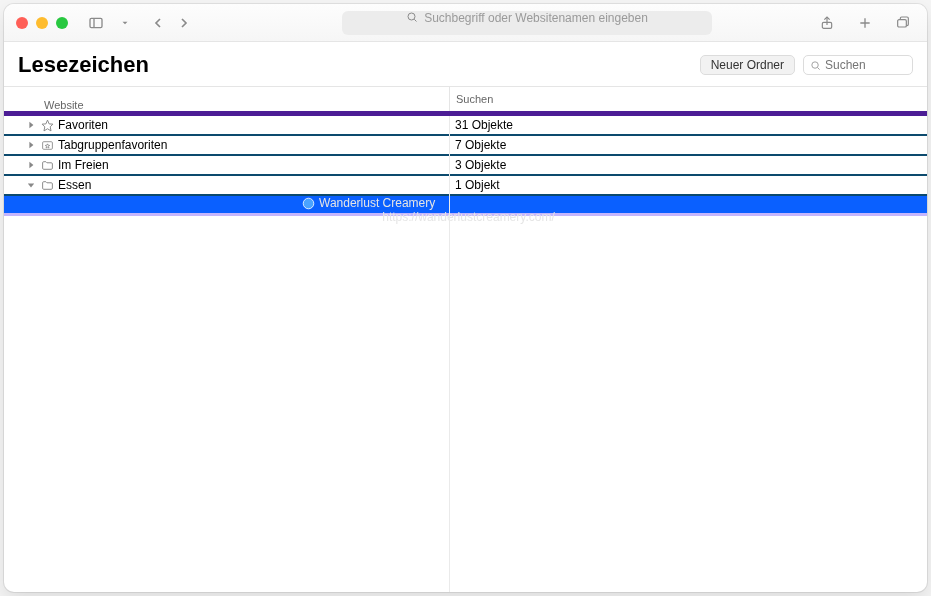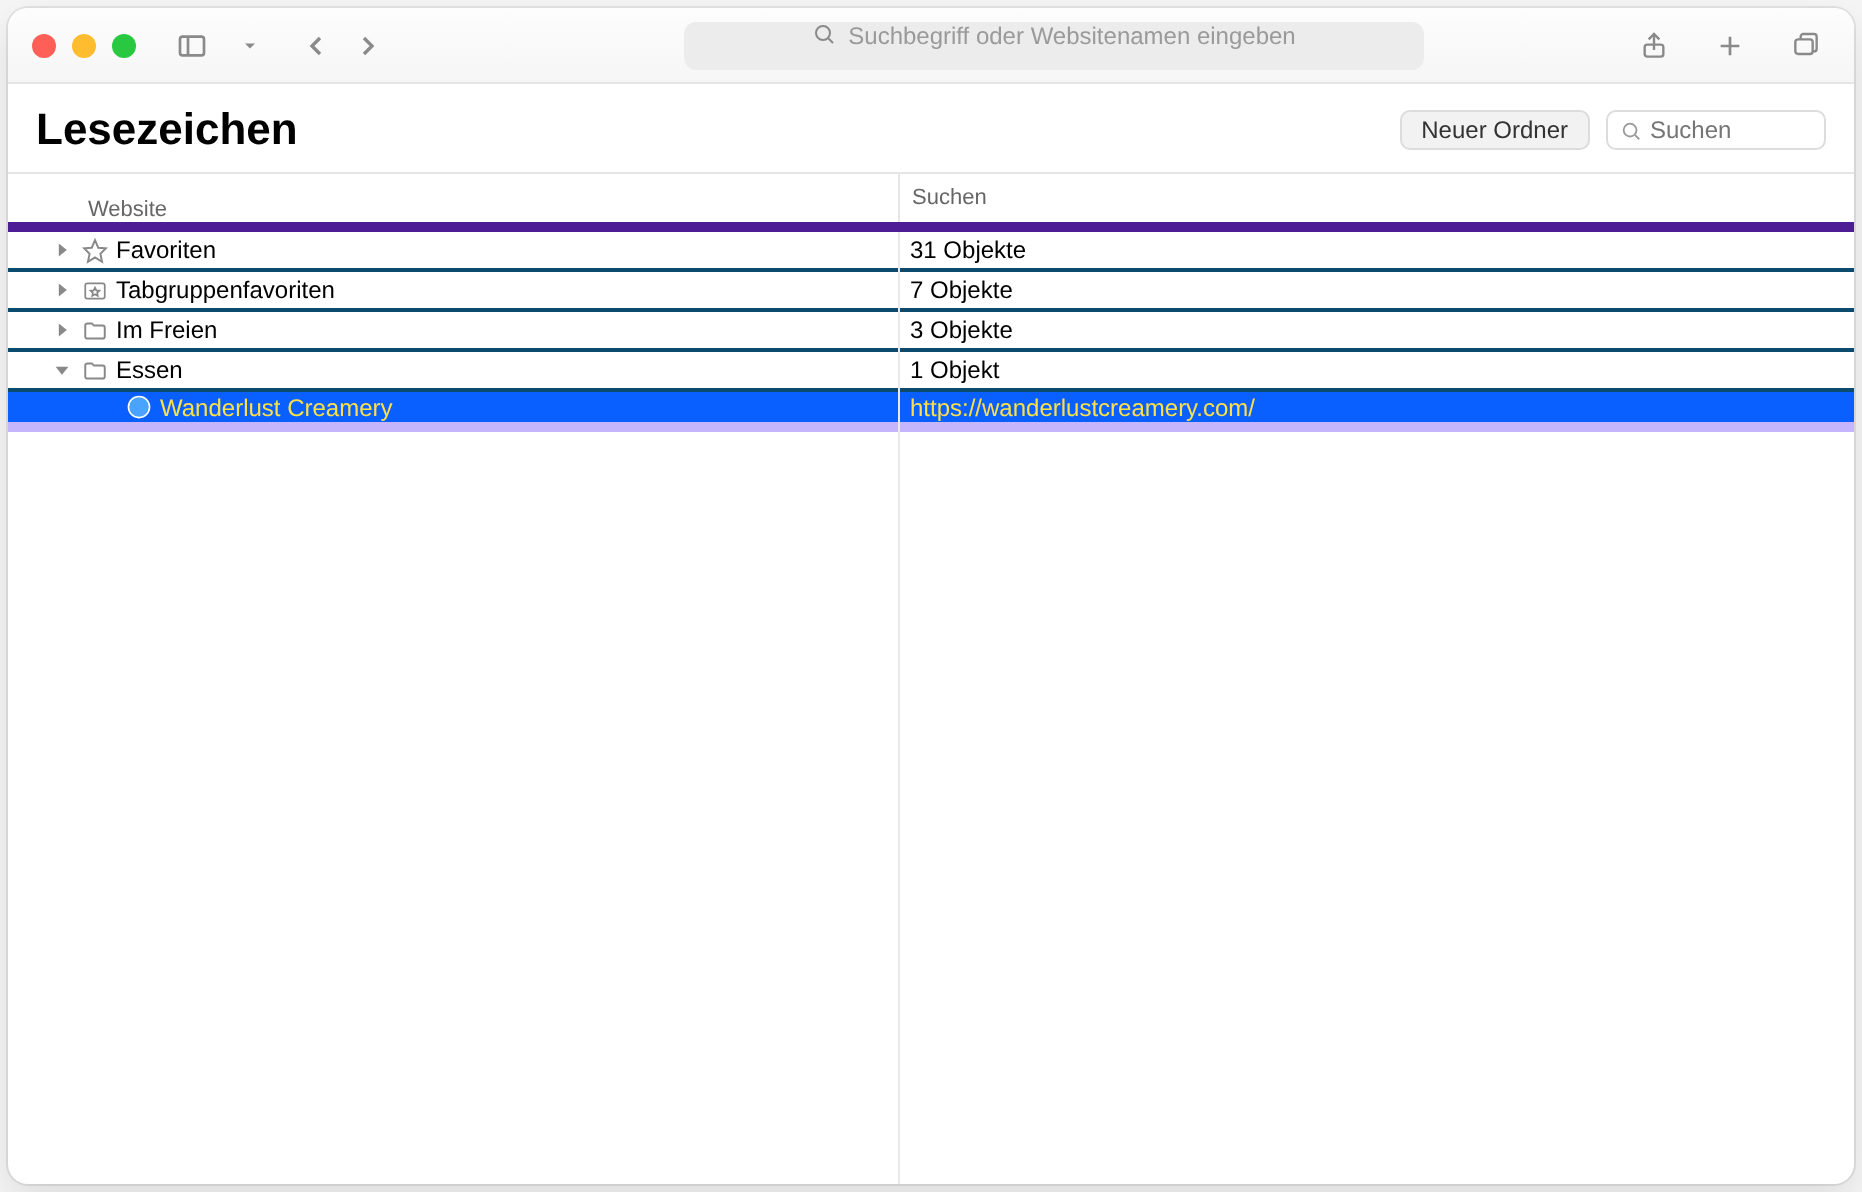--- a/index.html
+++ b/index.html
@@ -128,22 +128,23 @@
     }
     .row .cell-web {
       width: 445px;
       display: flex; align-items: center;
       padding-left: 22px;
       gap: 4px;
     }
     .row .cell-adr { flex: 1; padding-left: 6px; }
     .row.selected {
       background: #0a60ff;
-      color: #fde047;
-      border-bottom: 5px solid #c4b5fd;
+      color: #e5e5e5;
+      border-bottom: 3px solid #c4b5fd;
+      flex-direction: column;
     }
     .row.selected .favicon circle { fill: #4aa3ff; stroke: #fff; }
     .disclosure {
       width: 10px; height: 10px;
       color: #888;
       display: flex; align-items: center; justify-content: center;
     }
     .disclosure svg { width: 8px; height: 8px; }
     .tree-icon {
       width: 14px; height: 14px;

